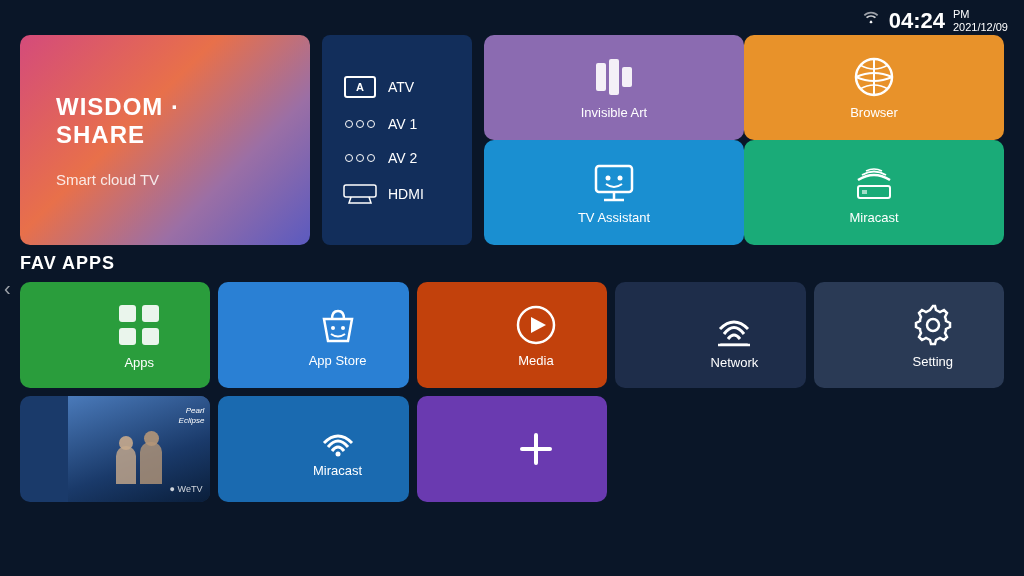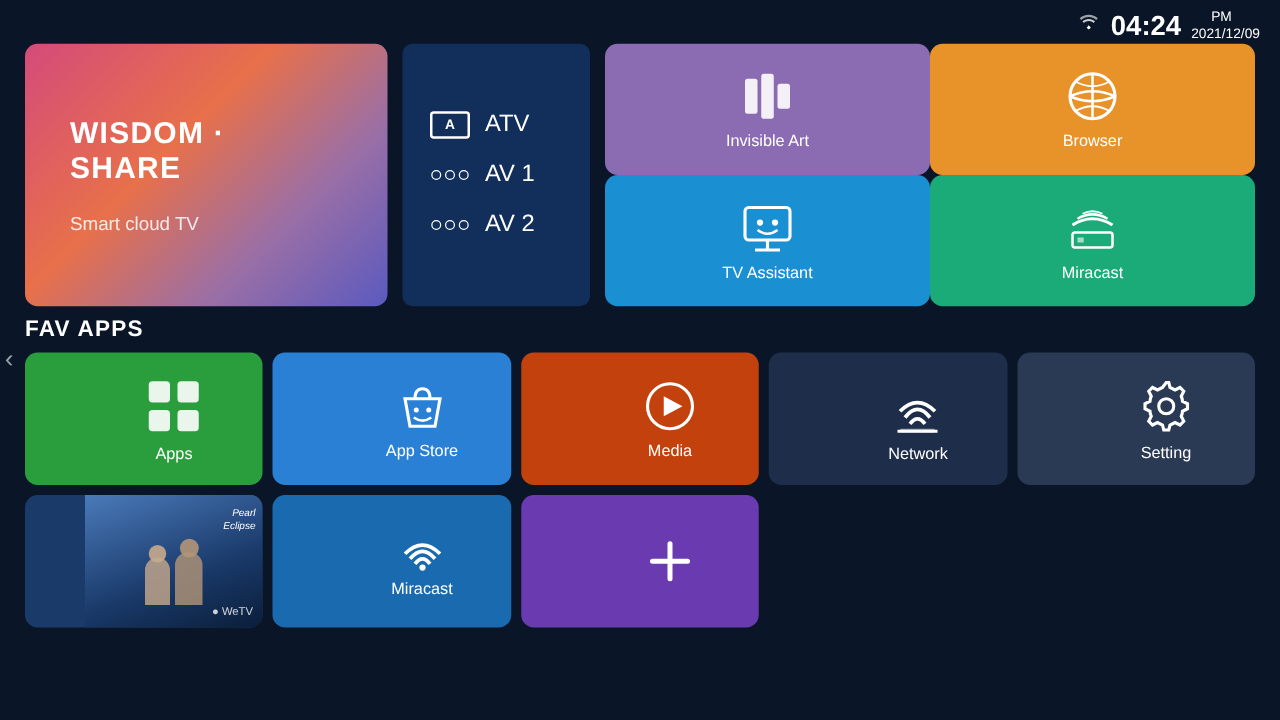--- a/index.html
+++ b/index.html
@@ -23,21 +23,21 @@
       font-size: 13px;
       color: white;
     }
 
     .wifi-icon svg { width: 20px; height: 16px; fill: white; }
 
     .time-display {
       font-size: 22px;
       font-weight: bold;
     }
-    .time-period { font-size: 11px; margin-left: 16px; }
+    .time-period { font-size: 11px; }
     .date-display { font-size: 11px; line-height: 1.4; text-align: left; }
 
     
     .left-arrow {
       position: absolute;
       left: 4px;
       top: 50%;
       transform: translateY(-50%);
       font-size: 20px;
       color: rgba(255,255,255,0.6);
@@ -106,21 +106,21 @@
       padding: 2px 4px;
       border-radius: 4px;
     }
     .source-icon {
       display: flex;
       align-items: center;
       justify-content: center;
       width: 36px;
     }
     .source-label {
-      font-size: 19px;
+      font-size: 14px;
       color: white;
       font-weight: 500;
     }
 
     
     .app-grid-top {
       display: grid;
       grid-template-columns: 1fr 1fr;
       grid-template-rows: 1fr 1fr;
       gap: 0;
@@ -324,20 +324,29 @@
         <div class="source-icon">
           <div class="icon-av">
             <div class="av-dot"></div>
             <div class="av-dot"></div>
             <div class="av-dot"></div>
           </div>
         </div>
         <span class="source-label">AV 2</span>
       </div>
 
+      <div class="source-item">
+        <div class="source-icon">
+          <svg width="34" height="20" viewBox="0 0 34 20">
+            <rect x="1" y="1" width="32" height="12" rx="2" fill="none" stroke="white" stroke-width="1.5"></rect>
+            <path d="M8 13 L6 19 L28 19 L26 13" fill="none" stroke="white" stroke-width="1.5"></path>
+          </svg>
+        </div>
+        <span class="source-label">HDMI</span>
+      </div>
 
     </div>
 
     <div class="app-grid-top">
 
       <div class="app-tile tile-invisible-art">
         <div class="icon-wrap invisible-art-icon">
           <svg width="44" height="44" viewBox="0 0 44 44">
             <rect x="4" y="8" width="10" height="28" rx="2" fill="white" opacity="0.9"></rect>
             <rect x="17" y="4" width="10" height="36" rx="2" fill="white" opacity="0.9"></rect>

